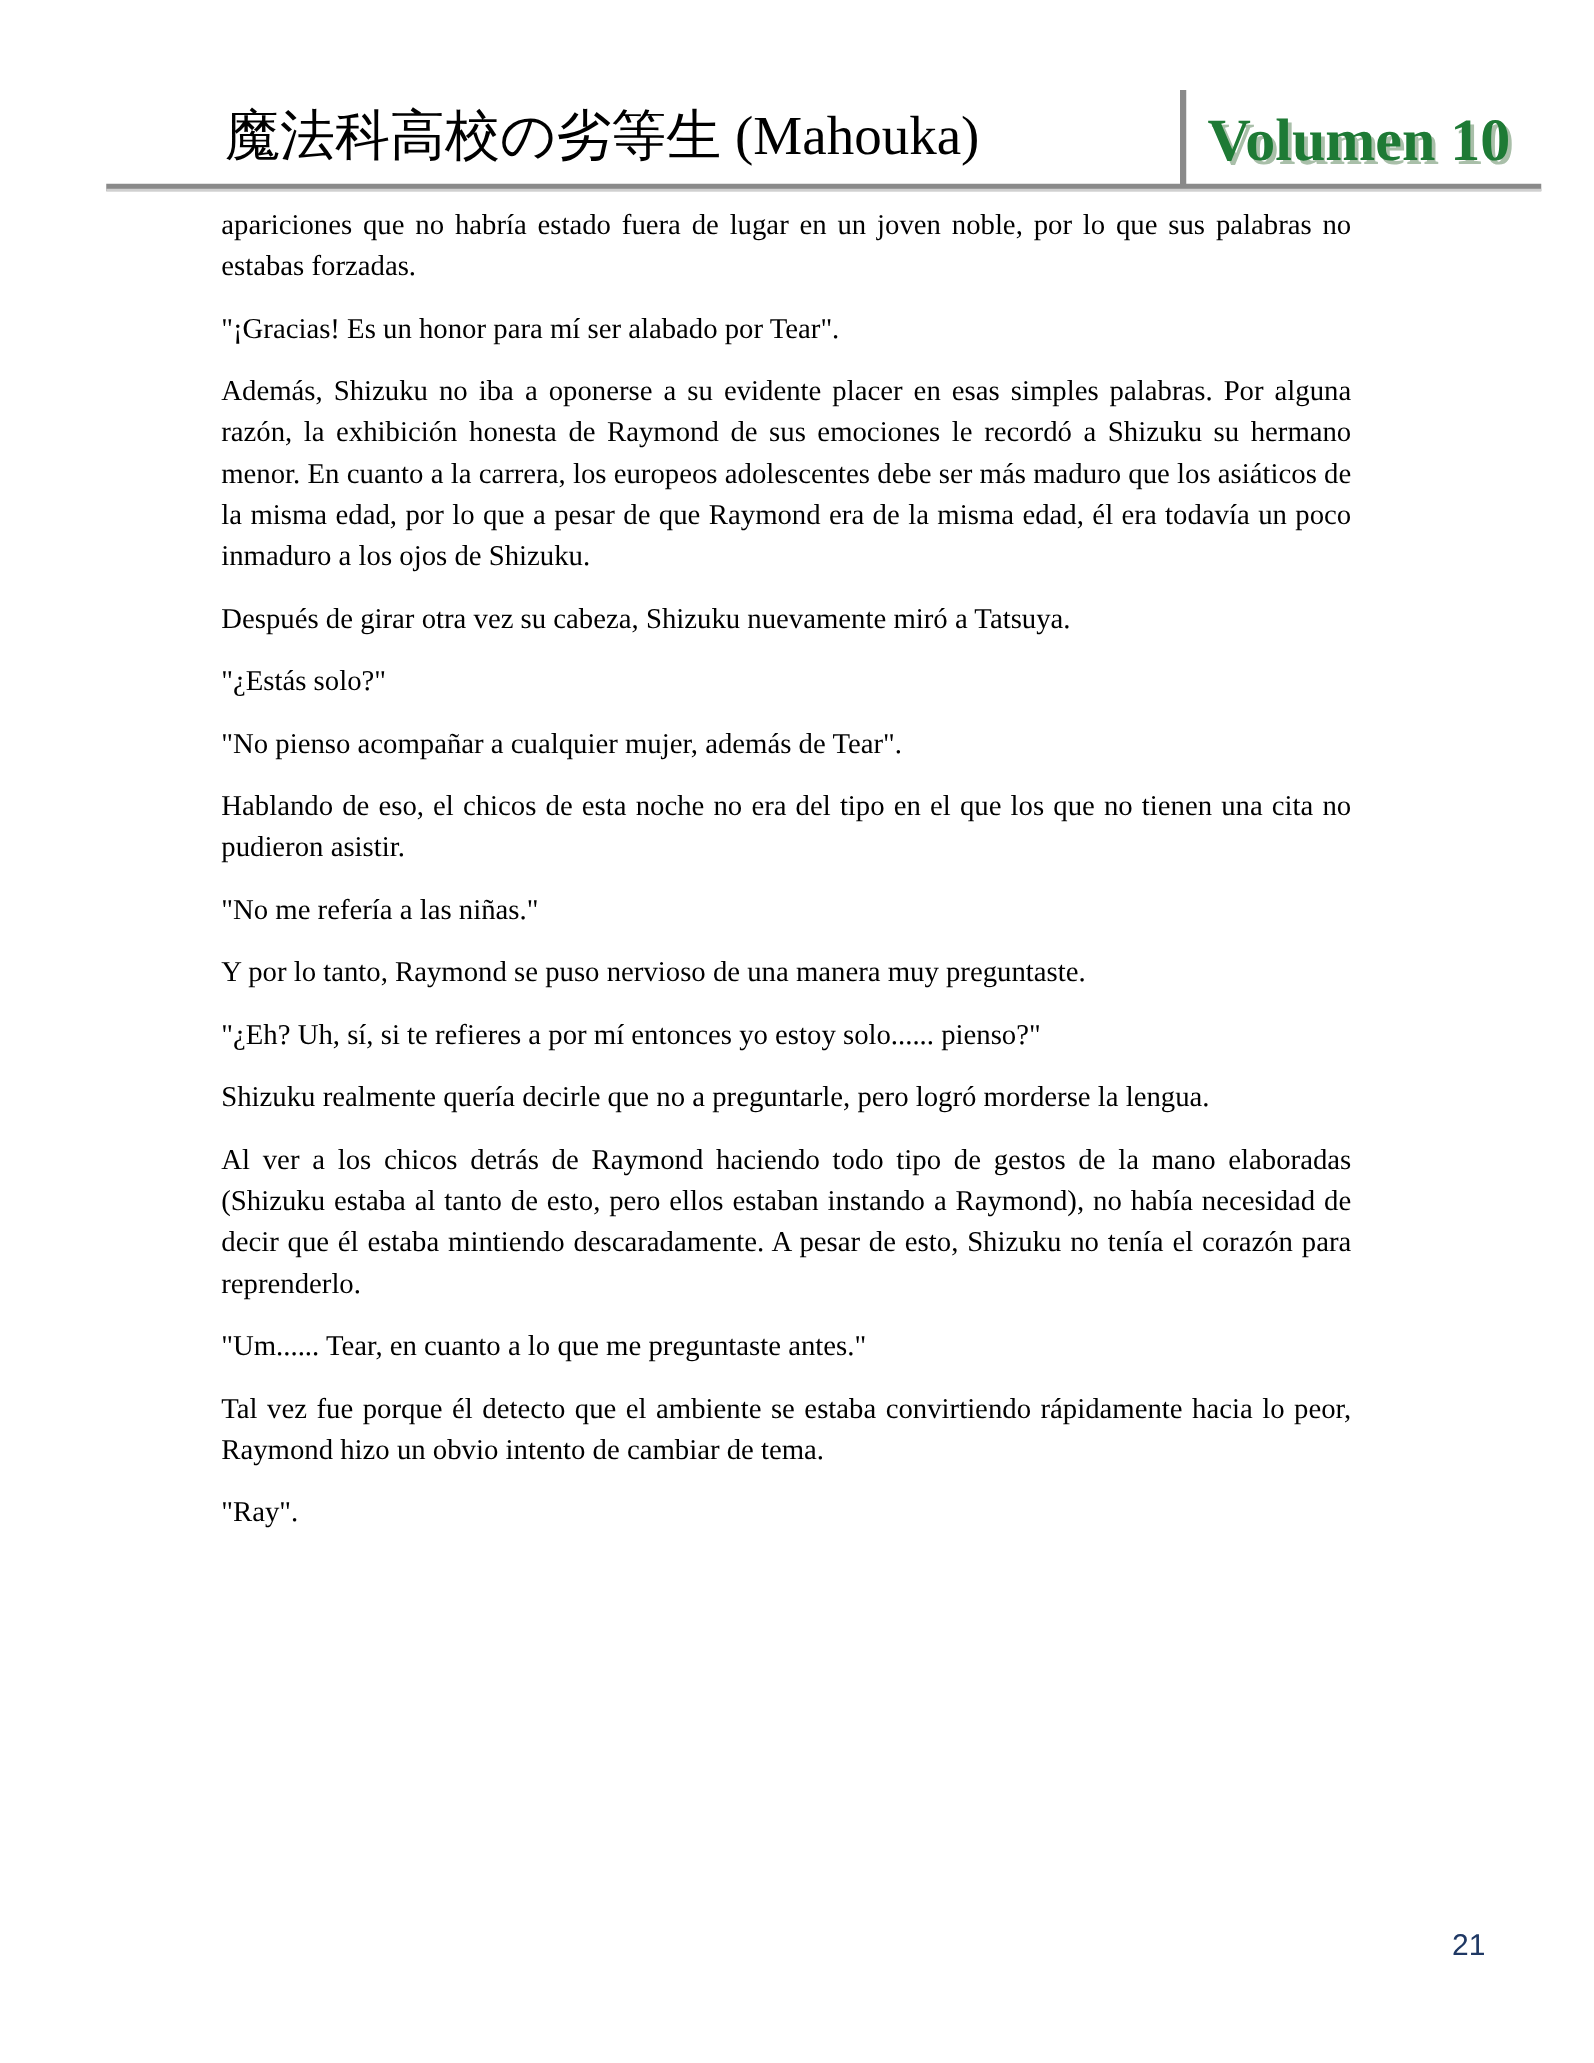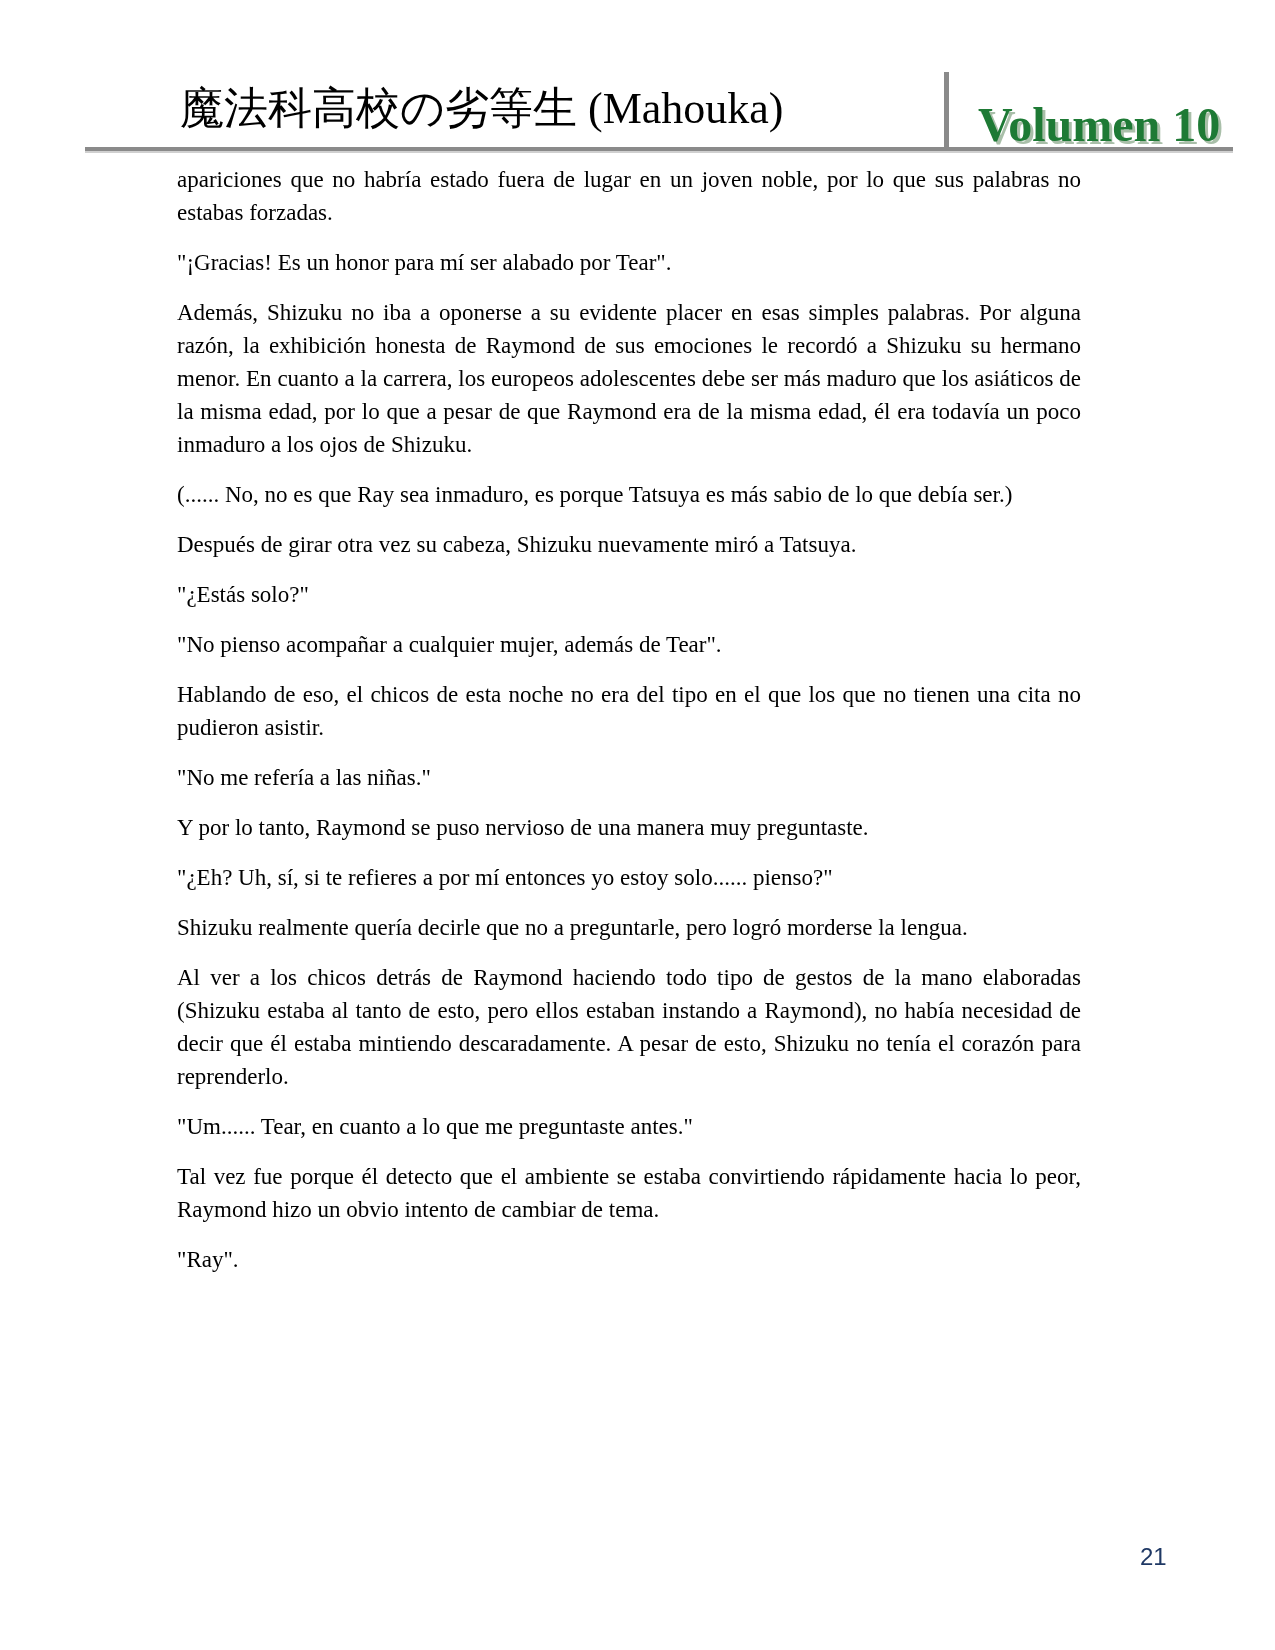--- a/index.html
+++ b/index.html
@@ -35,21 +35,21 @@
     left: 944px;
     top: 72px;
     width: 5px;
     height: 76px;
     background: #8a8a8a;
   }
   .volume-label {
     position: absolute;
     left: 962px;
     top: 83px;
-    margin: 16px;
+    margin: 4px;
     font-size: 48px;
     font-weight: bold;
     line-height: 1.1;
     white-space: nowrap;
     color: #1e7a35;
     text-shadow: 3px 3px 0 #a9bfa9;
     font-family: "Liberation Serif", "DejaVu Serif", serif;
   }
   .header-rule {
     position: absolute;
@@ -74,21 +74,21 @@
     line-height: 33px;
     text-align: justify;
   }
 
   
   .page-number {
     position: absolute;
     left: 1140px;
     top: 1543px;
     width: 70px;
-    text-align: left;
+    text-align: center;
     font-family: "Liberation Sans", sans-serif;
     font-size: 24px;
     color: #1f3864;
   }
 </style>
 </head>
 <body>
 
 <div class="page">
 
@@ -97,21 +97,20 @@
   <div class="header-vbar"></div>
 
   <div class="volume-label">Volumen 10</div>
 
   <div class="header-rule"></div>
 
   <main class="content">
     <p>apariciones que no habría estado fuera de lugar en un joven noble, por lo que sus palabras no estabas  forzadas.</p>
     <p>"¡Gracias! Es un honor para mí ser alabado por Tear".</p>
     <p>Además, Shizuku no iba a oponerse a su evidente placer en esas simples palabras. Por alguna razón, la exhibición honesta de Raymond de sus emociones le recordó a Shizuku  su hermano menor. En cuanto a la carrera, los europeos adolescentes debe ser más maduro que los asiáticos de la misma edad, por lo que a pesar de que Raymond era de la misma edad, él era todavía un poco inmaduro a los ojos de Shizuku.</p>
-    <p>(...... No, no es que Ray sea inmaduro, es porque Tatsuya es más sabio de lo que debía ser.)</p>
     <p>Después de girar otra vez su cabeza, Shizuku nuevamente miró a Tatsuya.</p>
     <p>"¿Estás solo?"</p>
     <p>"No pienso acompañar a cualquier mujer, además de Tear".</p>
     <p>Hablando de eso, el chicos de esta noche no era del tipo en el que los que no tienen una cita no pudieron asistir.</p>
     <p>"No me refería a las niñas."</p>
     <p>Y por lo tanto, Raymond se puso nervioso de una manera muy preguntaste.</p>
     <p>"¿Eh? Uh, sí, si te refieres a por mí entonces yo estoy solo......  pienso?"</p>
     <p>Shizuku realmente quería decirle que no a preguntarle, pero logró morderse la lengua.</p>
     <p>Al ver a los chicos detrás de Raymond haciendo todo tipo de gestos de la mano elaboradas (Shizuku estaba al tanto de esto, pero ellos estaban instando a Raymond), no había necesidad de decir que él estaba mintiendo descaradamente. A pesar de esto, Shizuku no tenía el corazón para reprenderlo.</p>
     <p>"Um...... Tear, en cuanto a lo que me preguntaste  antes."</p>

